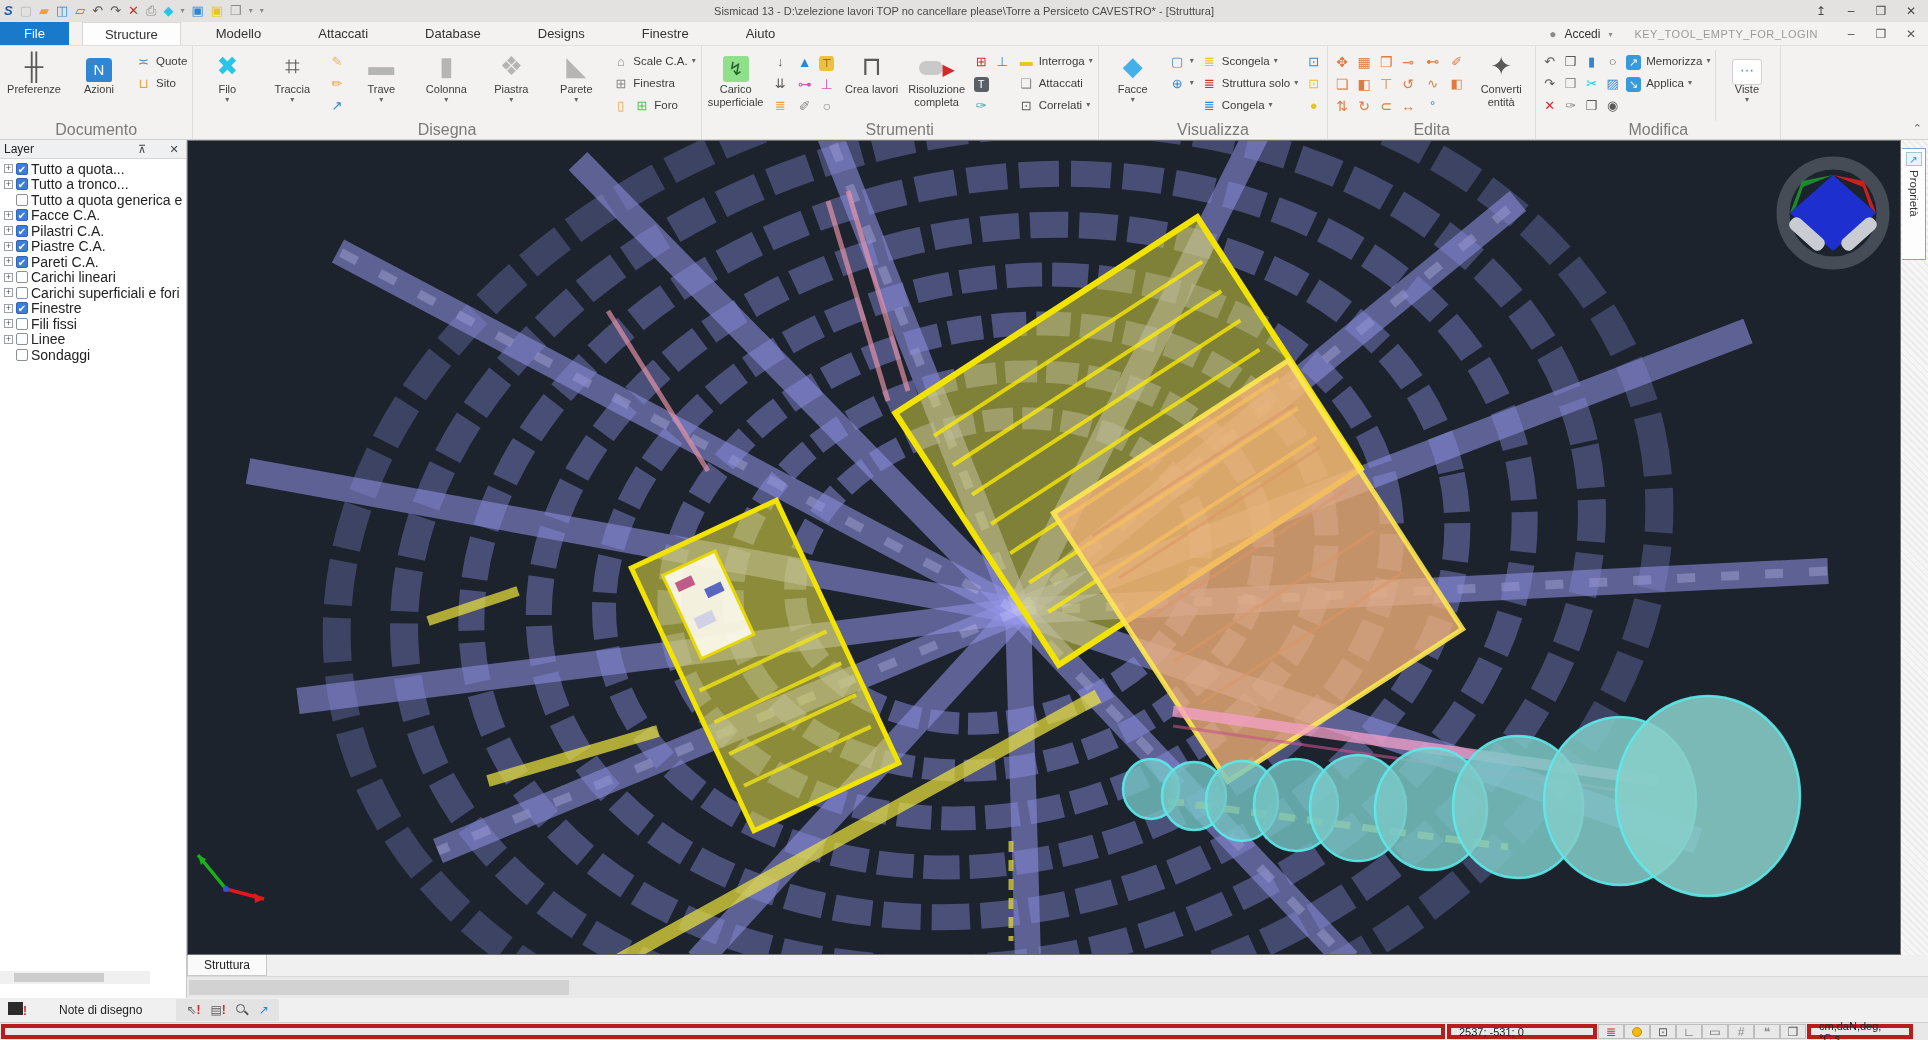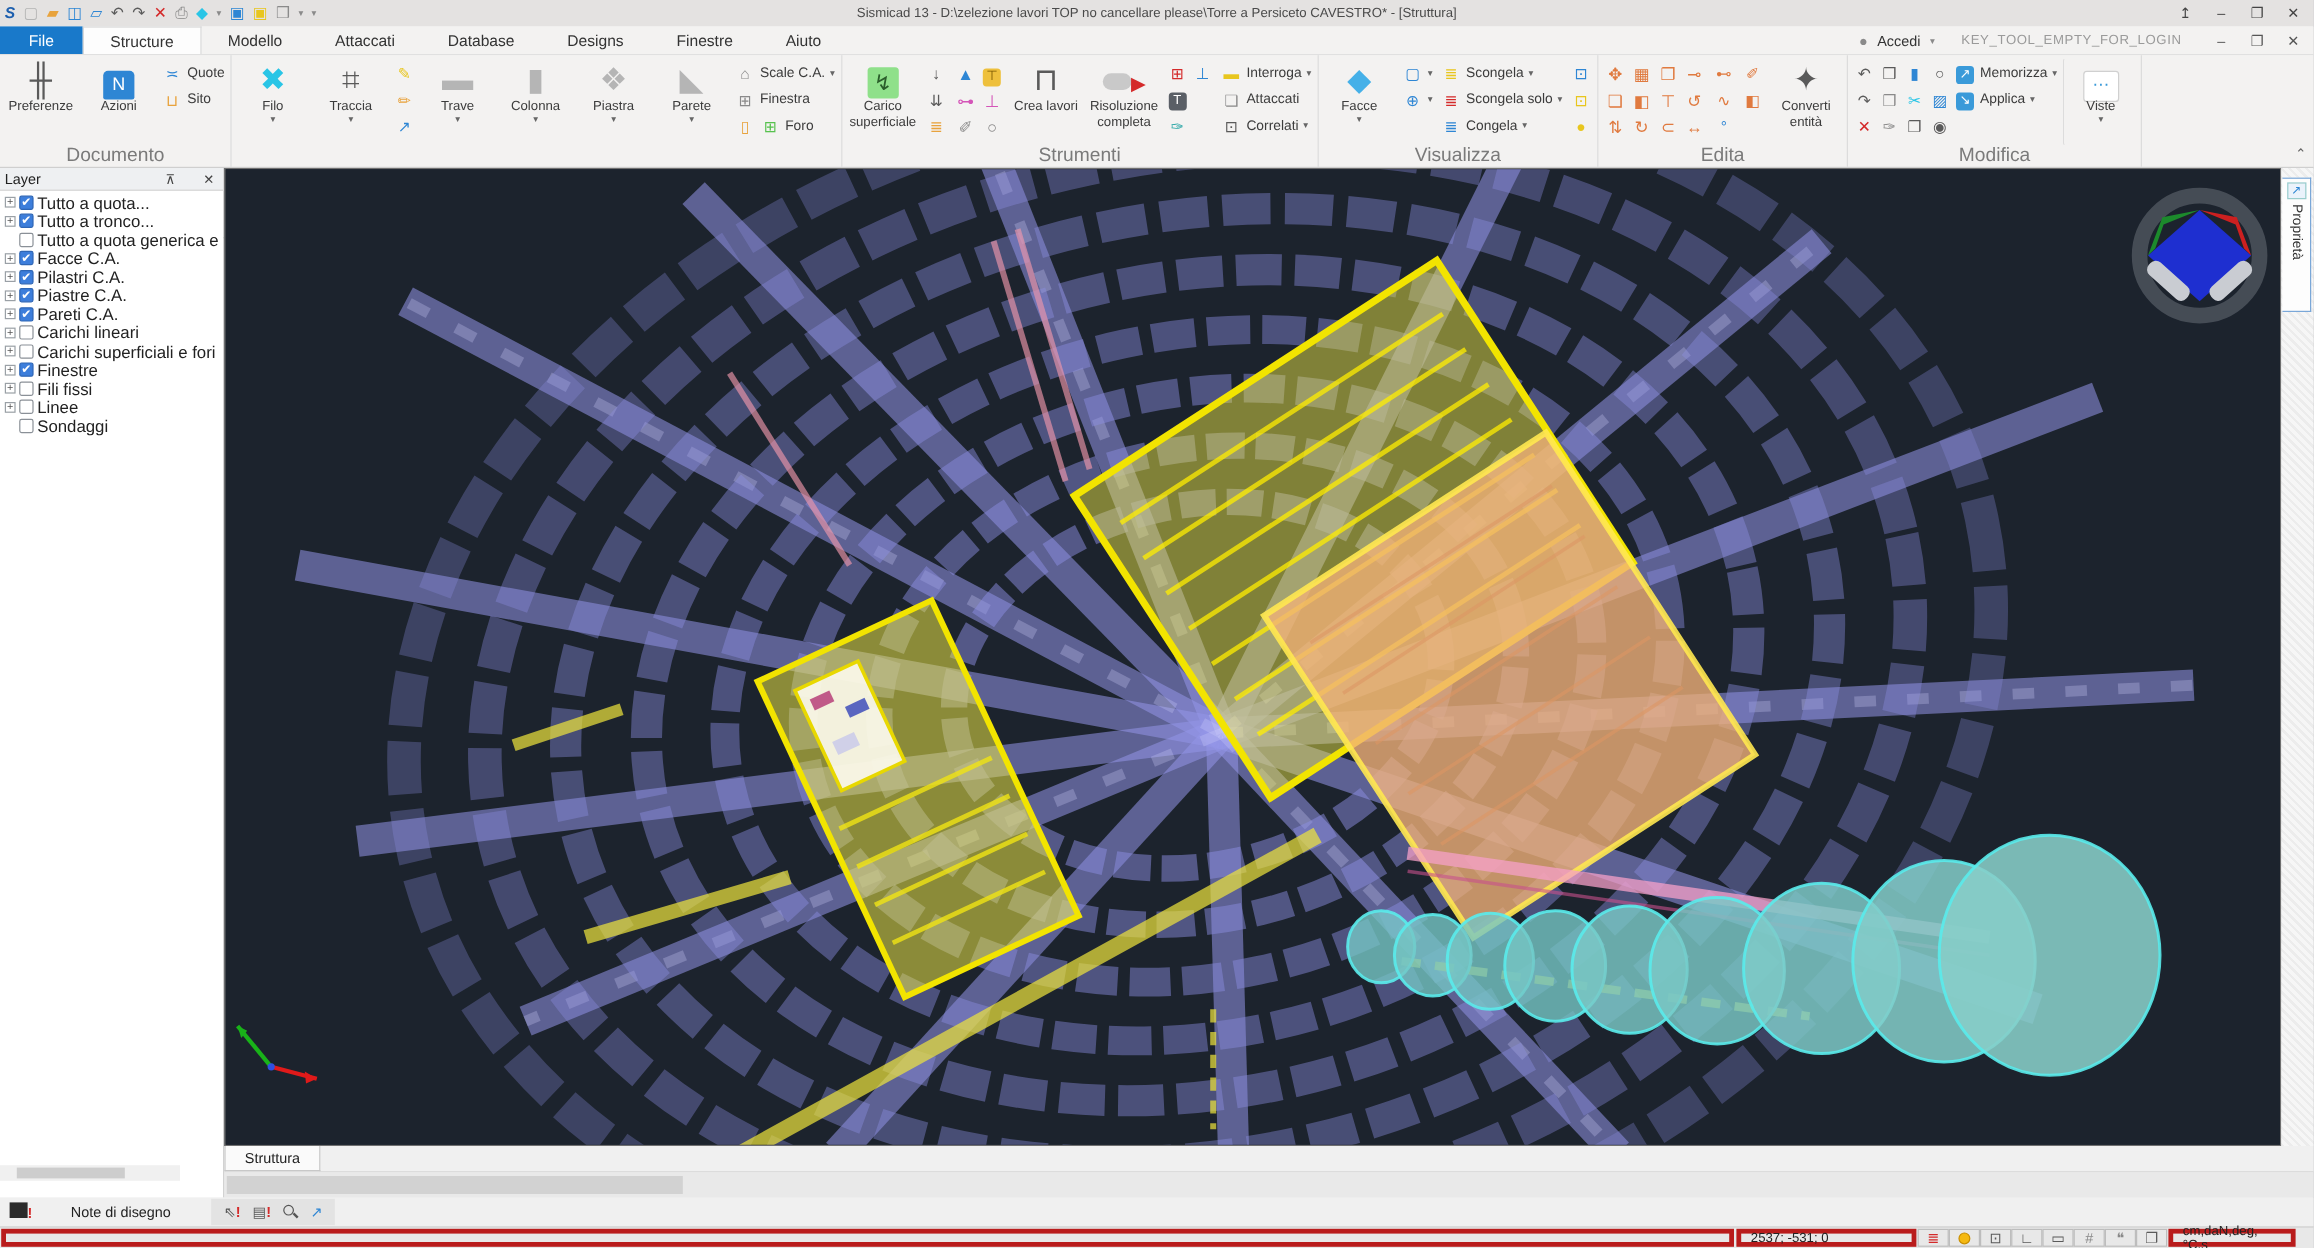--- a/index.html
+++ b/index.html
@@ -12,21 +12,21 @@
     background:#e4e2e1; display:flex; align-items:center; padding-left:4px; }
   .qat { display:flex; align-items:center; gap:7px; z-index:2; }
   .qat .ic { font-size:13px; line-height:16px; cursor:default; }
   #win-title { position:absolute; left:0; right:0; top:0; height:14px;
     text-align:center; line-height:22px; color:#4a4a4a; font-size:11px; }
   .winbtns { position:absolute; right:2px; top:0; display:flex; }
   .winbtns span { width:30px; text-align:center; line-height:22px; font-size:12px; color:#444; }
 
   
   #menubar { position:absolute; left:0; top:22px; width:1928px; height:24px;
-    background:#f3f2f1; border-bottom:1px solid #e0e0e0; display:flex; }
+    background:#f3f2f1; border-bottom:1px solid #e0e0e0; display:flex;gap:13px; }
   .mtab { padding:0 22px; line-height:24px; font-size:13px; color:#333; }
   .mtab.file { background:#1979ca; color:#fff; padding:0 24px; }
   .mtab.active { background:#fdfdfd; border:1px solid #d8d8d8; border-bottom:none; }
   #menubar-right { position:absolute; right:0; top:22px; height:24px; display:flex;
     align-items:center; gap:8px; padding-right:6px; }
   #menubar-right .key { color:#9a9a9a; font-size:11px; letter-spacing:.5px; margin:0 14px; }
   #menubar-right .cbtn { width:22px; text-align:center; color:#555; }
 
   
   #ribbon { position:absolute; left:0; top:46px; width:1928px; height:94px;
@@ -242,20 +242,21 @@
           <span class="sic c-gray">⊞</span>
           <span>Finestra</span>
         </div>
         <div class="srow">
           <span class="sic c-orange">▯</span>
           <span class="sic c-green">⊞</span>
           <span>Foro</span>
         </div>
       </div>
     </div>
+    <div class="glabel">Disegna</div>
   </div>
 
   <div class="group">
     <div class="gc">
       <div class="bigbtn">
         <span class="bic"><span class="chip" style="background:#8fe08a;color:#2a5d2a;width:26px;height:26px;font-size:18px;line-height:26px">↯</span></span>
         <span>Carico superficiale</span>
       </div>
       <div class="scol">
         <div class="srow">
@@ -334,21 +335,21 @@
         </div>
       </div>
       <div class="scol">
         <div class="srow">
           <span class="sic c-yellow">≣</span>
           <span>Scongela</span>
             <span class="ddm">▾</span>
         </div>
         <div class="srow">
           <span class="sic c-red">≣</span>
-          <span>Scongela solo</span>
+          <span>Struttura solo</span>
             <span class="ddm">▾</span>
         </div>
         <div class="srow">
           <span class="sic c-blue">≣</span>
           <span>Congela</span>
             <span class="ddm">▾</span>
         </div>
       </div>
       <div class="scol">
         <div class="srow">

